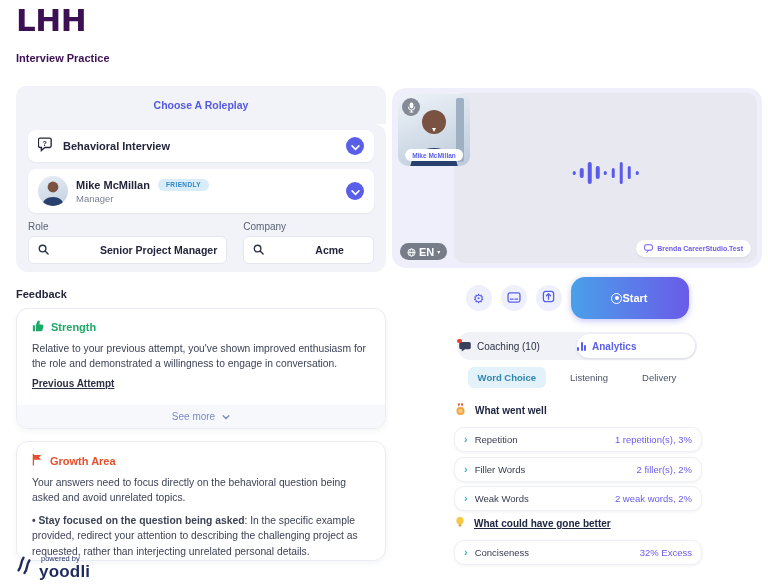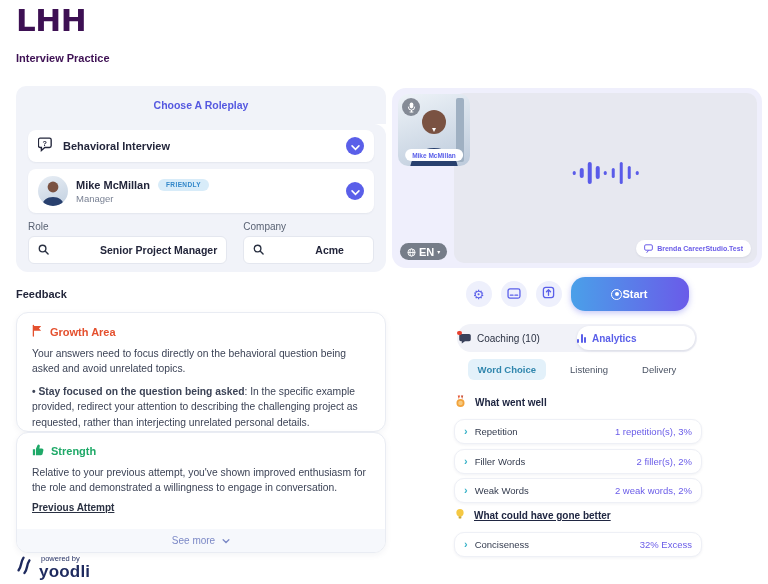--- a/index.html
+++ b/index.html
@@ -66,21 +66,21 @@
   .wbar{width:3.4px;border-radius:2px;background:#5a5be9;}
   .wdot{width:3.4px;height:3.4px;border-radius:50%;background:#5a5be9;}
   .caption-badge{position:absolute;right:6px;bottom:6px;background:#fff;border-radius:9px;padding:3.5px 8px;display:flex;align-items:center;gap:4px;font-size:7px;font-weight:bold;color:#6a5ce8;box-shadow:0 1px 2px rgba(20,30,60,.08);cursor:pointer;}
   .lang-pill{position:absolute;left:8px;bottom:8px;background:rgba(96,104,116,.85);border-radius:10px;height:17px;display:flex;align-items:center;gap:3px;padding:0 7px;color:#fff;cursor:pointer;}
   .lang-label{font-size:11px;font-weight:bold;}
   .lang-chevron{font-size:6px;line-height:1;}
 
   .controls{margin-top:9px;display:flex;align-items:center;justify-content:center;gap:9px;}
   .icon-btn{width:26px;height:26px;border-radius:50%;background:#eef0fc;border:none;display:flex;align-items:center;justify-content:center;color:#5a5fe9;cursor:pointer;}
   .gear-glyph{font-size:13px;color:#5a5fe9;font-family:"DejaVu Sans",sans-serif;line-height:1;}
-  .start-btn{height:34px;width:118px;border:none;border-radius:14px;background:linear-gradient(90deg,#4aa0e9,#6a5be9);display:flex;align-items:center;justify-content:center;gap:0;color:#fff;font-size:11px;font-weight:bold;box-shadow:0 2px 6px rgba(90,91,233,.35);cursor:pointer;}
+  .start-btn{height:42px;width:118px;border:none;border-radius:14px;background:linear-gradient(90deg,#4aa0e9,#6a5be9);display:flex;align-items:center;justify-content:center;gap:0;color:#fff;font-size:11px;font-weight:bold;box-shadow:0 2px 6px rgba(90,91,233,.35);cursor:pointer;}
   .rec-icon{width:11px;height:11px;border:1.5px solid #fff;border-radius:50%;display:flex;align-items:center;justify-content:center;box-sizing:border-box;}
   .rec-dot{width:4px;height:4px;background:#fff;border-radius:50%;}
 
   .results-tabs{margin:13px auto 0;width:240px;height:28px;background:#f1f2f8;border-radius:15px;display:flex;padding:2px;box-sizing:border-box;}
   .rtab{flex:1;display:flex;align-items:center;gap:6px;font-size:10px;color:#2a3142;border-radius:13px;cursor:pointer;}
   .rtab-active{background:#fff;color:#5a5fe9;font-weight:bold;box-shadow:0 1px 3px rgba(30,40,80,.12);}
   .coach-icon-wrap{position:relative;display:inline-flex;}
   .notif-dot{position:absolute;left:-2px;top:-2px;width:4.5px;height:4.5px;border-radius:50%;background:#e8402e;}
   .bars-icon{display:inline-flex;align-items:flex-end;gap:1.5px;}
   .bars-icon span{width:2px;background:#5a5fe9;border-radius:1px;display:block;}
@@ -169,50 +169,50 @@
                   <line x1="8" y1="8" x2="11" y2="11" stroke="#2a3142" stroke-width="1.5" stroke-linecap="round"></line>
                 </svg></span>
             <span class="input-val">Acme</span>
           </div>
         </div>
       </div>
     </div>
 
     <div class="feedback-heading">Feedback</div>
 
+    <div class="card strength-card">
+      <div class="card-body">
+        <div class="card-title t-green">
+          <span><svg width="12" height="12" viewBox="0 0 14 14">
+                <path fill="#1fa968" d="M1 6h2.6v7H1zM4.6 13h5.9c.9 0 1.6-.6 1.8-1.4l1-4.2c.3-1.1-.6-2.2-1.8-2.2H8.6l.5-2.6C9.3 1.6 8.6.7 7.6.7c-.5 0-1 .3-1.2.8L4.6 5.6z"></path>
+              </svg></span>
+          <span>Strength</span>
+        </div>
+        <div class="card-text">Relative to your previous attempt, you've shown improved enthusiasm for the role and demonstrated a willingness to engage in conversation.</div>
+        <span class="prev-link">Previous Attempt</span>
+      </div>
+      <div class="see-more-bar">
+        <span>See more</span>
+        <span><svg width="8" height="5" viewBox="0 0 10 7">
+              <path d="M1 1l4 4 4-4" stroke="#7c89c6" stroke-width="1.8" fill="none" stroke-linecap="round"></path>
+            </svg></span>
+      </div>
+    </div>
+
     <div class="card growth-card">
       <div class="card-body">
         <div class="card-title t-orange">
           <span><svg width="11" height="13" viewBox="0 0 12 13">
                 <path d="M1.5 1v11.5" stroke="#e4502e" stroke-width="1.4" stroke-linecap="round"></path>
                 <path d="M1.5 1.5h8.5L7.6 4.2l2.4 2.7H1.5z" fill="#e4502e"></path>
               </svg></span>
           <span>Growth Area</span>
         </div>
         <div class="card-text">Your answers need to focus directly on the behavioral question being asked and avoid unrelated topics.</div>
         <div class="card-text"><span class="bullet-lead">• Stay focused on the question being asked</span><span>: In the specific example provided, redirect your attention to describing the challenging project as requested, rather than interjecting unrelated personal details.</span></div>
-      </div>
-    </div>
-
-    <div class="card strength-card">
-      <div class="card-body">
-        <div class="card-title t-green">
-          <span><svg width="12" height="12" viewBox="0 0 14 14">
-                <path fill="#1fa968" d="M1 6h2.6v7H1zM4.6 13h5.9c.9 0 1.6-.6 1.8-1.4l1-4.2c.3-1.1-.6-2.2-1.8-2.2H8.6l.5-2.6C9.3 1.6 8.6.7 7.6.7c-.5 0-1 .3-1.2.8L4.6 5.6z"></path>
-              </svg></span>
-          <span>Strength</span>
-        </div>
-        <div class="card-text">Relative to your previous attempt, you've shown improved enthusiasm for the role and demonstrated a willingness to engage in conversation.</div>
-        <span class="prev-link">Previous Attempt</span>
-      </div>
-      <div class="see-more-bar">
-        <span>See more</span>
-        <span><svg width="8" height="5" viewBox="0 0 10 7">
-              <path d="M1 1l4 4 4-4" stroke="#7c89c6" stroke-width="1.8" fill="none" stroke-linecap="round"></path>
-            </svg></span>
       </div>
     </div>
   </div>
 
   <div class="powered">
     <span>
       <svg width="20" height="24" viewBox="0 0 22 26">
           <path d="M5 20C8.5 16 7 11 10.5 6" stroke="#1e2a5e" stroke-width="2.6" fill="none" stroke-linecap="round"></path>
           <path d="M11.5 23C15 19 13.5 14 17 9" stroke="#1e2a5e" stroke-width="2.6" fill="none" stroke-linecap="round"></path>
         </svg>

